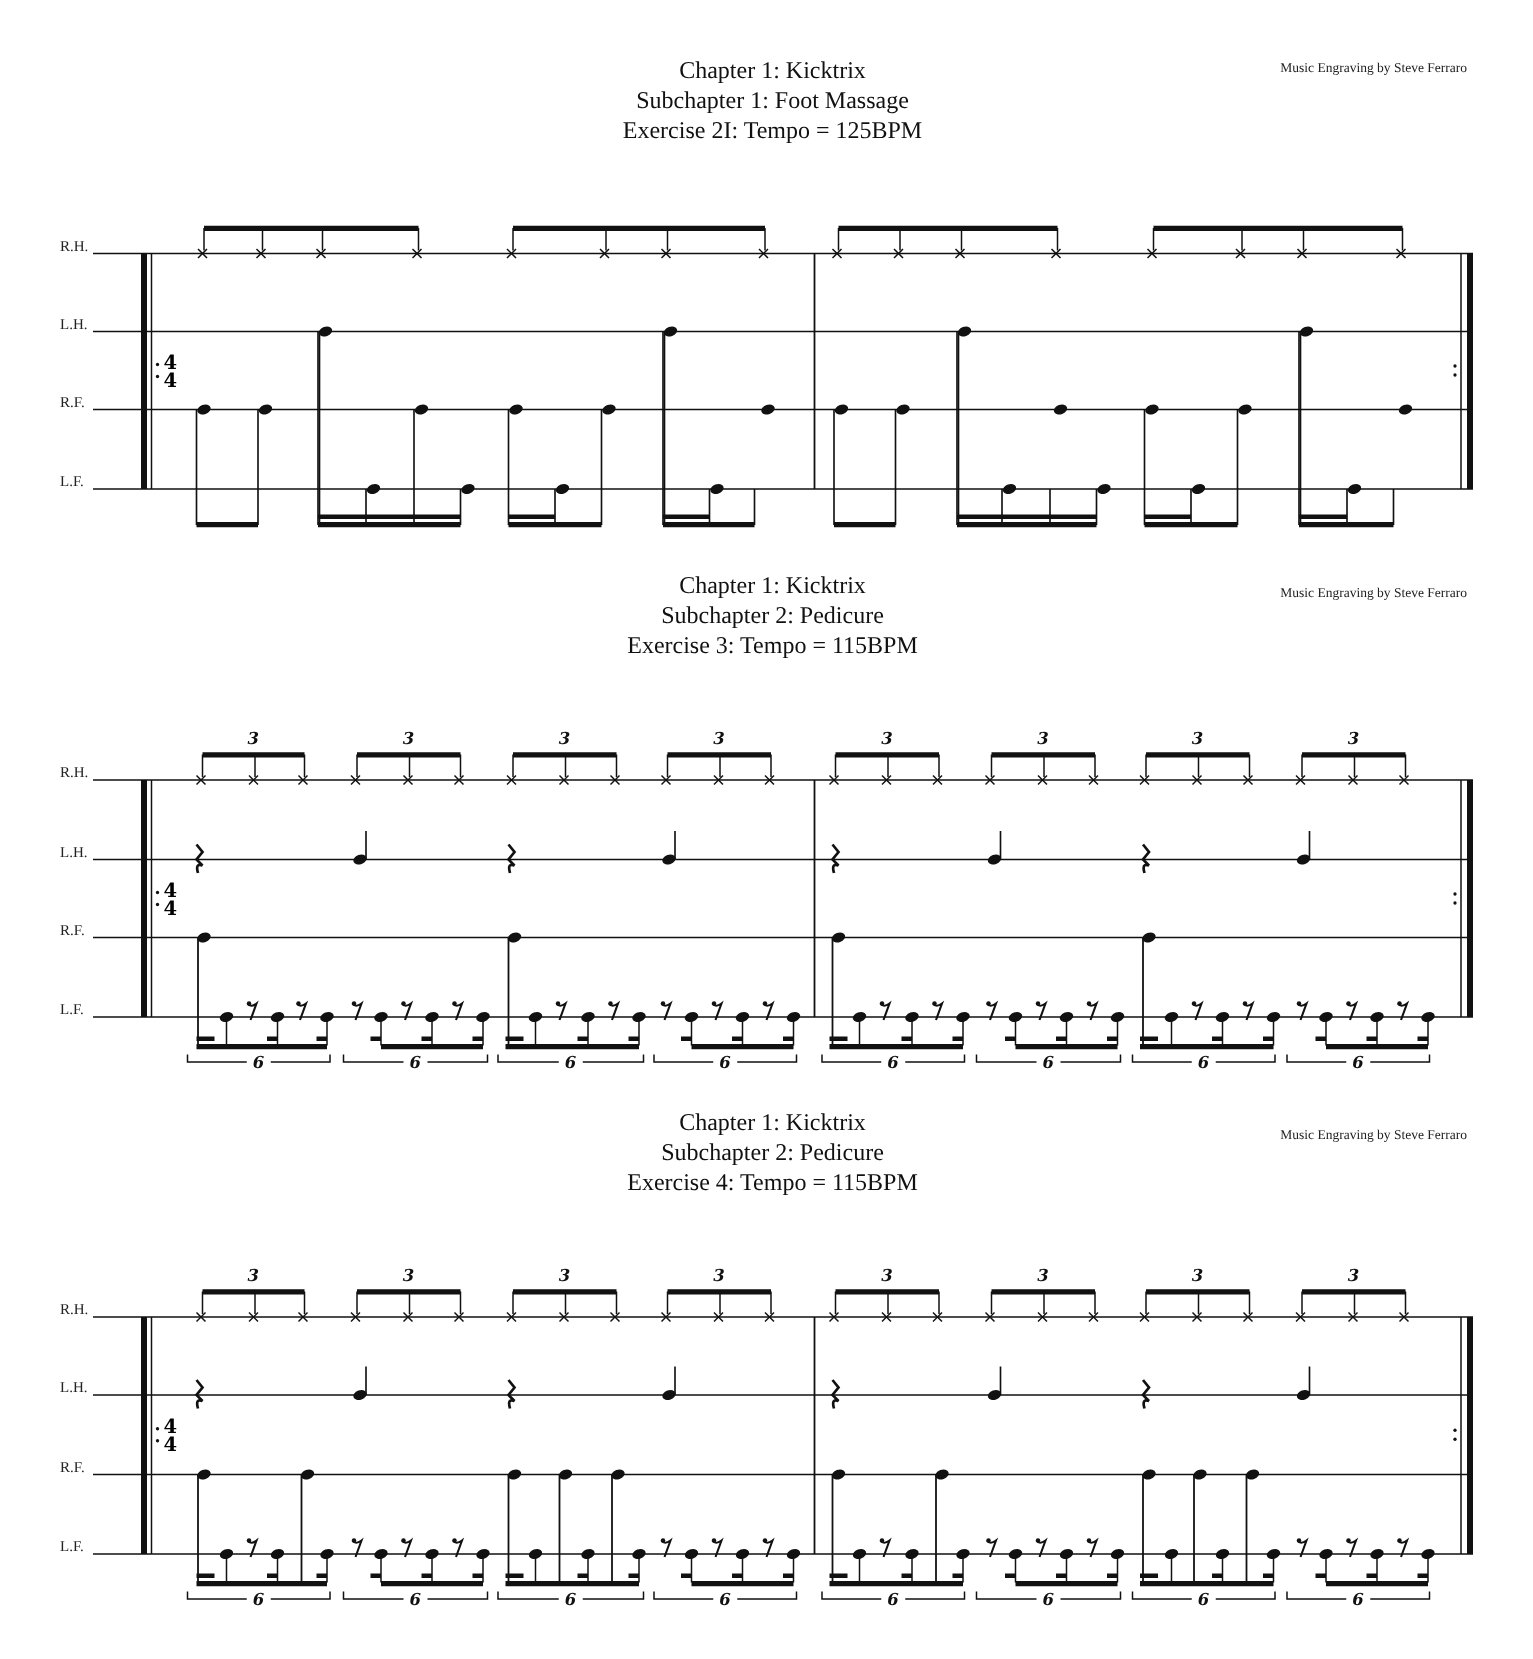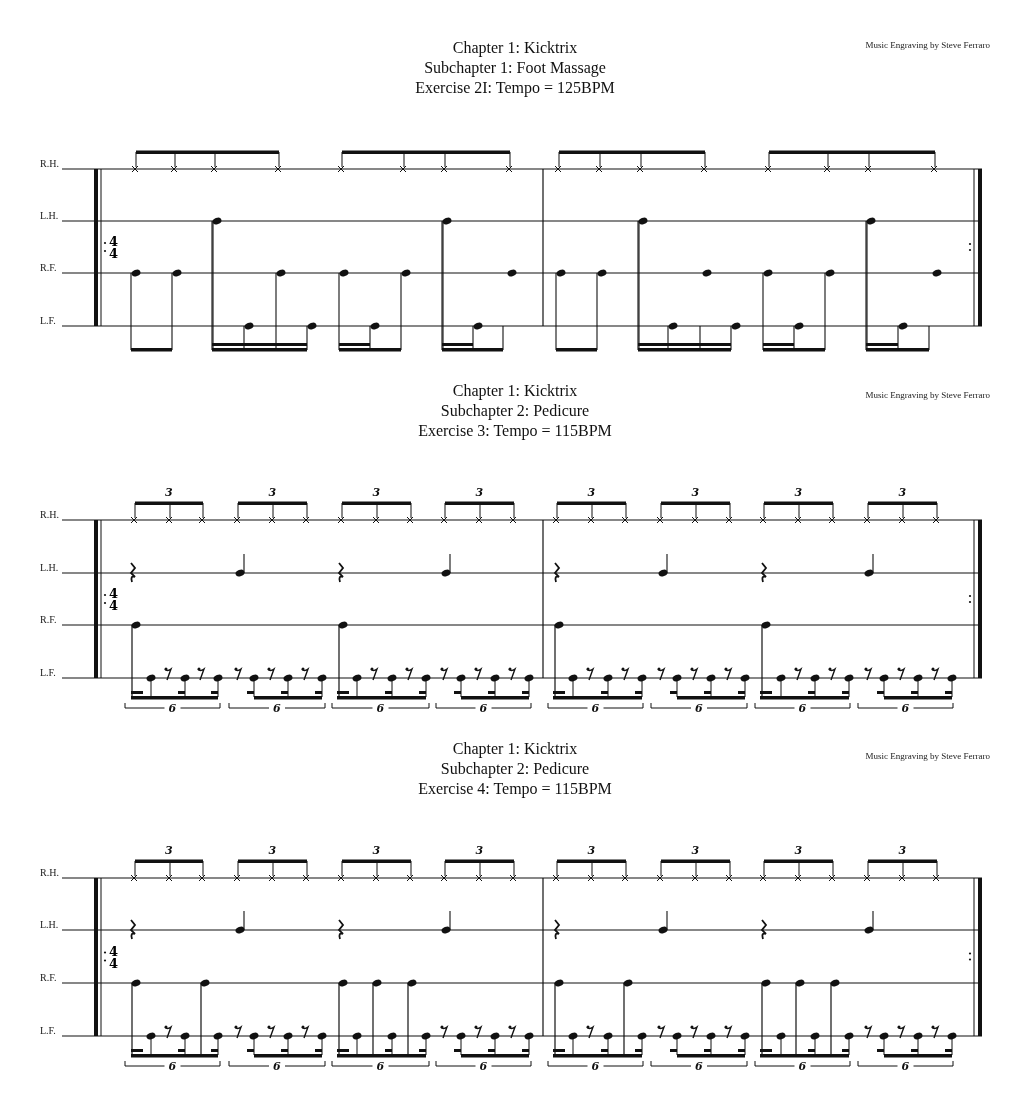--- a/index.html
+++ b/index.html
@@ -1,18 +1,18 @@
 <!DOCTYPE html>
 <html><head>
 <meta charset="utf-8">
 <style>
   html, body { margin: 0; padding: 0; background: #ffffff; }
   body { width: 1022px; height: 1106px; position: relative; overflow: hidden; font-family: "Liberation Serif", serif; color: #111; }
   .title-block { position: absolute; left: 0; width: 1030px; text-align: center; font-family: "Liberation Serif", serif; font-size: 16px; line-height: 20px; color: #111; }
-  .credit { position: absolute; right: 32px; font-family: "Liberation Serif", serif; font-size: 9px; color: #222; white-space: nowrap; }
+  .credit { position: absolute; right: 44px; font-family: "Liberation Serif", serif; font-size: 9px; color: #222; white-space: nowrap; }
   svg.score { position: absolute; left: 0; overflow: visible; }
   .label { font-family: "Liberation Serif", serif; font-size: 10px; fill: #222; }
   .tup { font-family: "DejaVu Serif", serif; font-size: 11px; font-weight: bold; font-style: italic; fill: #111; }
 </style>
 </head>
 <body>
 
 <div id="page">
 
   <div class="title-block" style="top:38px;">

